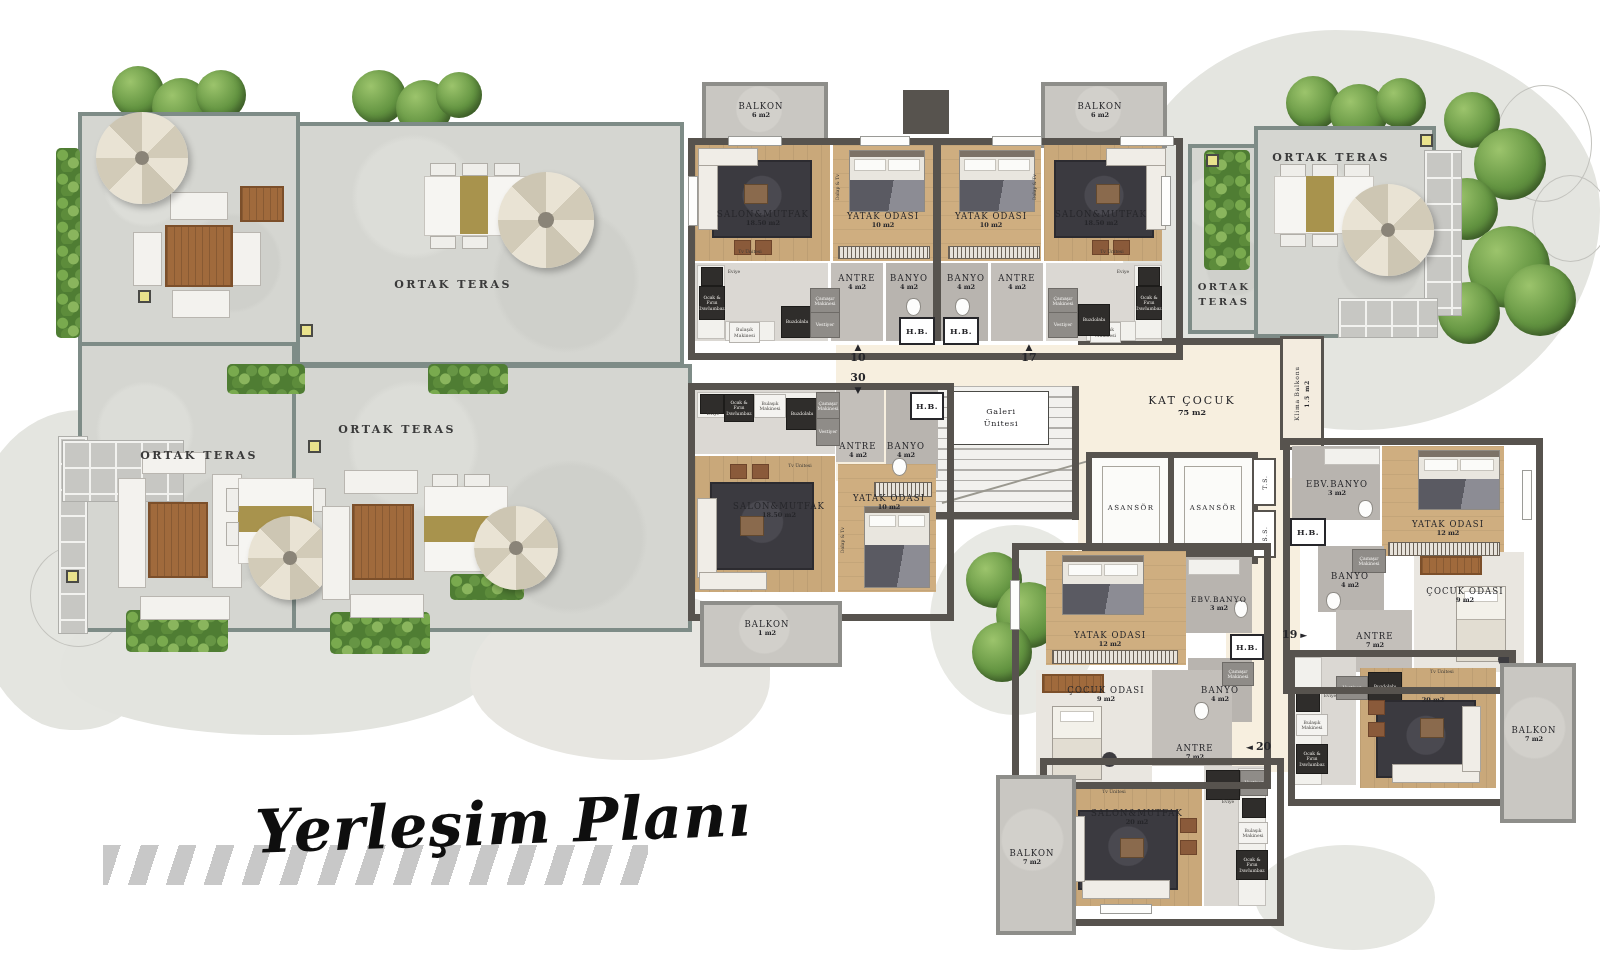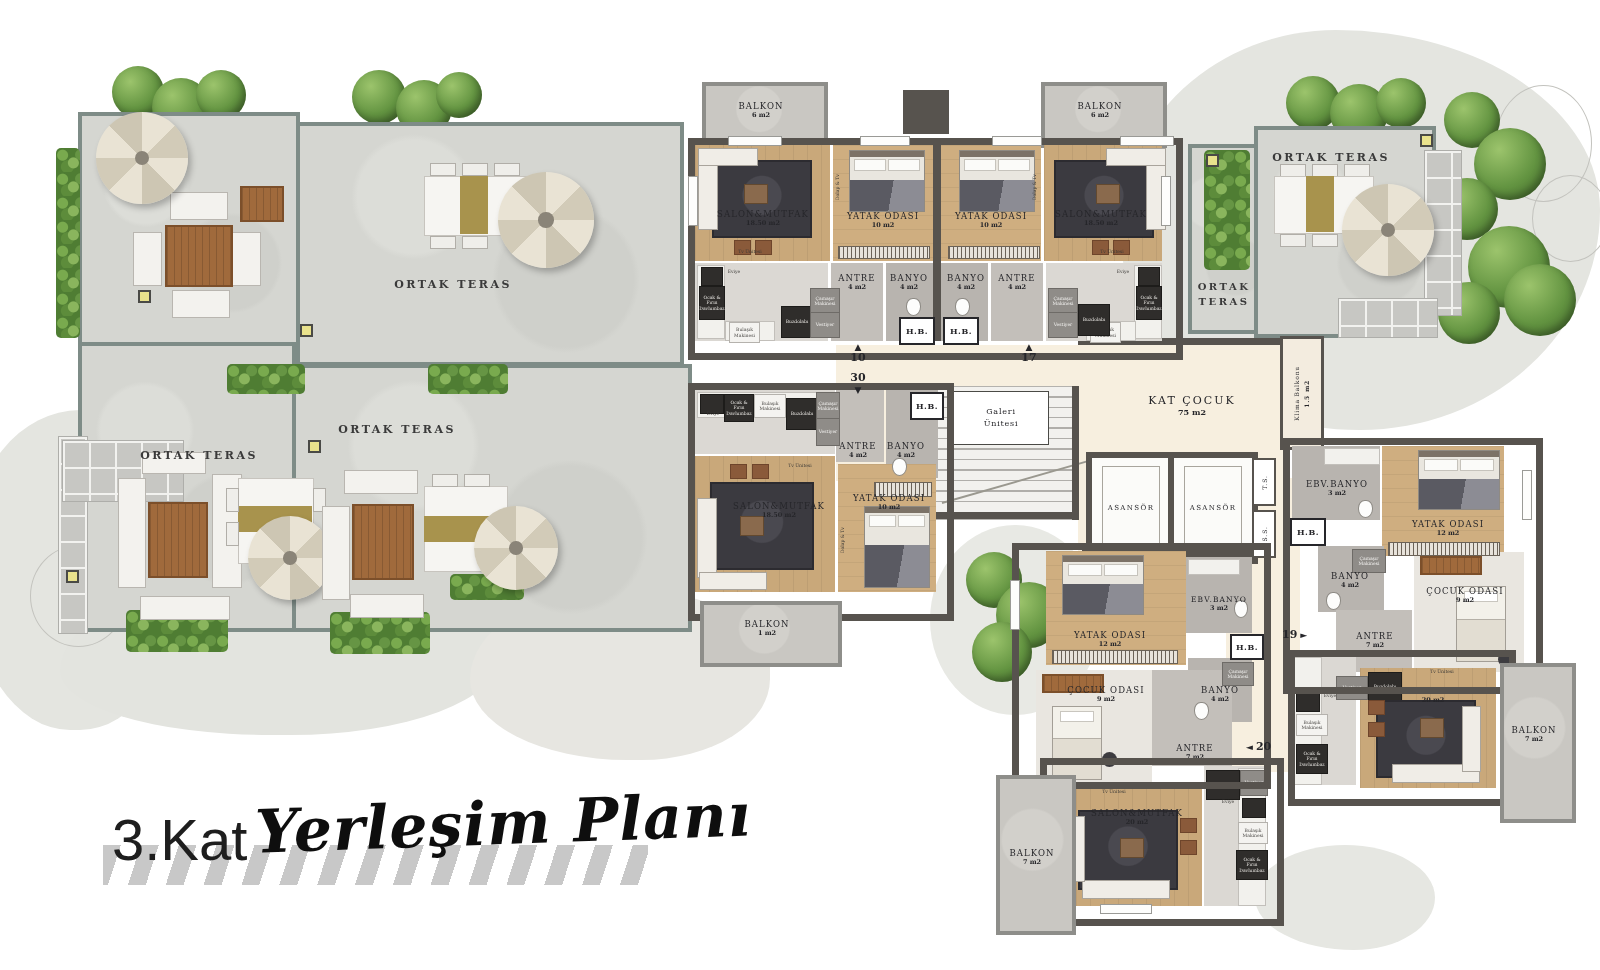--- a/index.html
+++ b/index.html
@@ -600,16 +600,15 @@
   <div class="num-h" style="left:1282px;top:628px;">
     <span>19</span>
     <span class="tri">►</span>
   </div>
   <div class="num-h" style="left:1246px;top:740px;">
     <span class="tri">◄</span>
     <span>20</span>
   </div>
 
   <div class="hatch" style="left:103px;top:845px;width:545px;height:40px;"></div>
-  <div class="title-kat" style="left:112px;top:806px;">3.Kat</div>
   <div class="title-script" style="left:255px;top:788px;">Yerleşim Planı</div>
 
 </div>
 
 </body></html>

